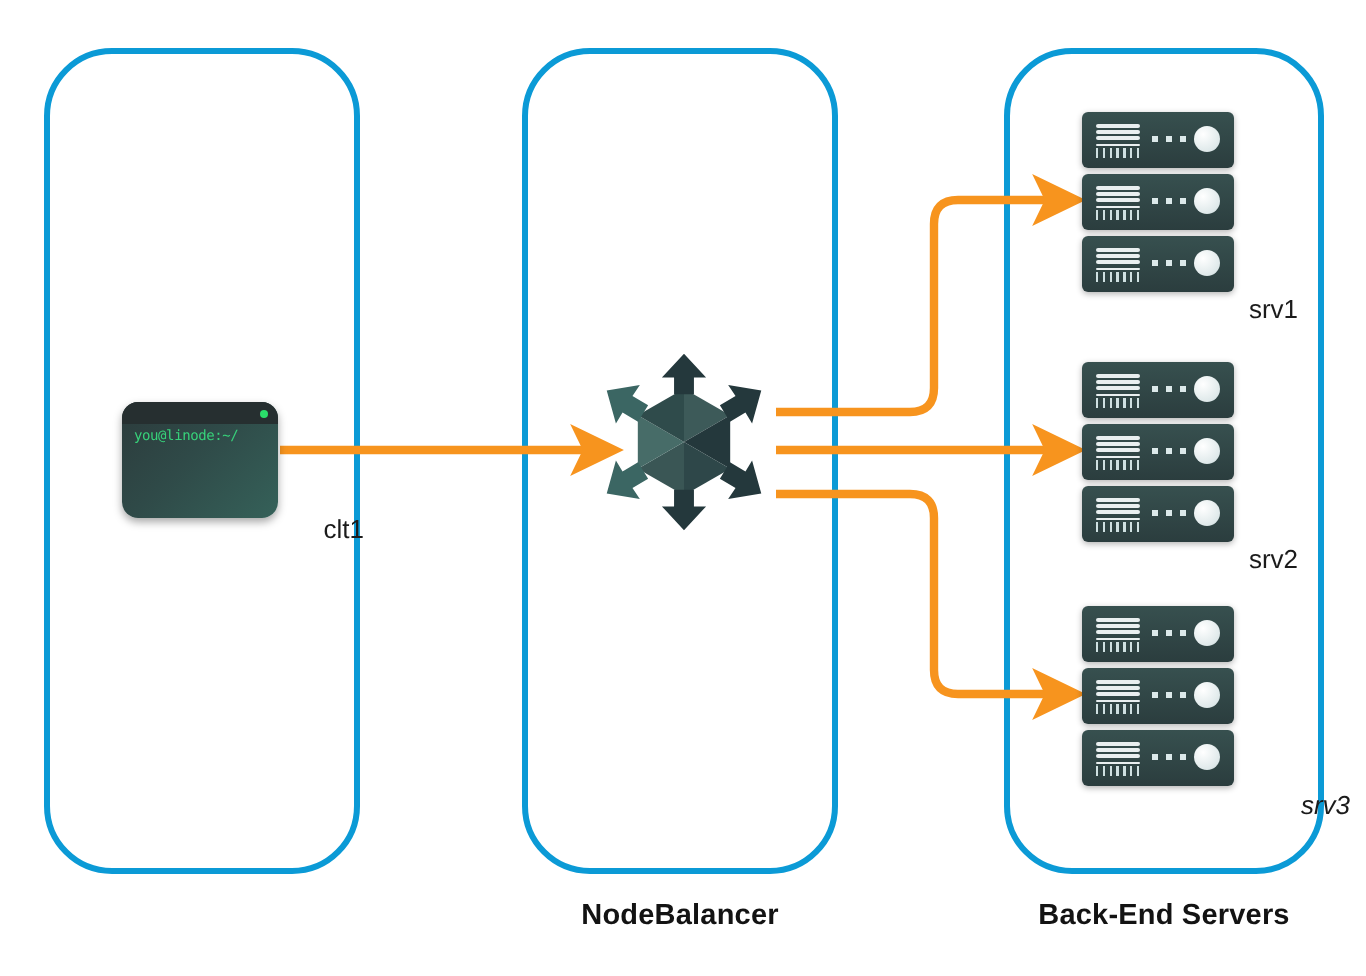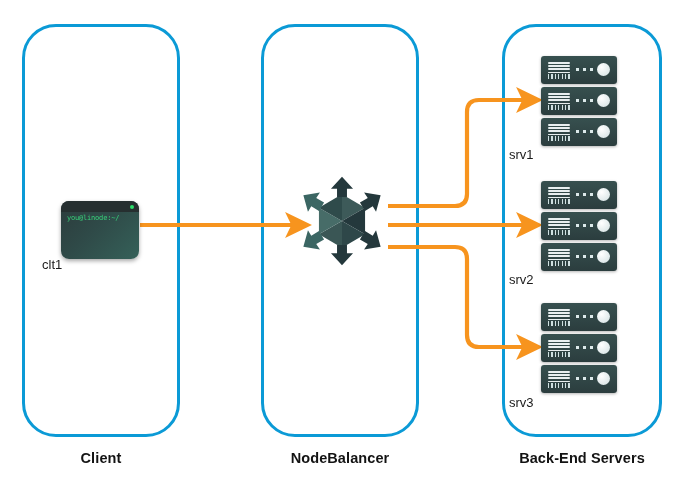--- a/index.html
+++ b/index.html
@@ -5,21 +5,21 @@
   html,body{margin:0;padding:0;background:#ffffff;}
   body{width:683px;height:488px;overflow:hidden;
        font-family:"Liberation Sans", sans-serif;}
   #stage{position:relative;width:683px;height:488px;}
 
   .zone{position:absolute;border:3px solid #0b9ad6;border-radius:34px;box-sizing:border-box;}
   .zone-label{position:absolute;font-size:14.5px;font-weight:bold;color:#131313;
               text-align:center;letter-spacing:.1px;}
 
   .node{position:absolute;}
-  .node-label{position:absolute;width:140px;text-align:left;font-size:13px;color:#1b1b1b;}
+  .node-label{position:absolute;width:140px;text-align:right;font-size:13px;color:#1b1b1b;}
 
   svg.wires{position:absolute;left:0;top:0;width:683px;height:488px;overflow:visible;}
 
   
   .term{position:absolute;width:78px;height:58px;border-radius:8px;
         background:linear-gradient(135deg,#2c3b3c 0%,#2f4a48 45%,#356159 100%);
         box-shadow:0 2px 4px rgba(0,0,0,.35);overflow:hidden;}
   .term-bar{position:absolute;left:0;top:0;width:100%;height:11px;
             background:#262f30;}
   .term-dot{position:absolute;right:5px;top:3.5px;width:4.5px;height:4.5px;
@@ -204,19 +204,18 @@
           <i></i>
           <i></i>
           <i></i>
           <i></i>
         </div>
       <div class="ru-ticks"></div>
       <div class="ru-dots"></div>
       <div class="ru-circle"></div>
     </div>
   </div>
-  <div class="node-label" style="left:509px;top:395px;">srv3</div>
-
-  <div class="zone-label" style="left:22px;top:450px;width:158px;">Client</div>
+  <div class="node-label" style="left:535px;top:395px;font-style:italic;">srv3</div>
+
   <div class="zone-label" style="left:502px;top:450px;width:160px;">Back-End Servers</div>
   <div class="zone-label" style="left:261px;top:450px;width:158px;">NodeBalancer</div>
 
 </div>
 
 </body></html>

